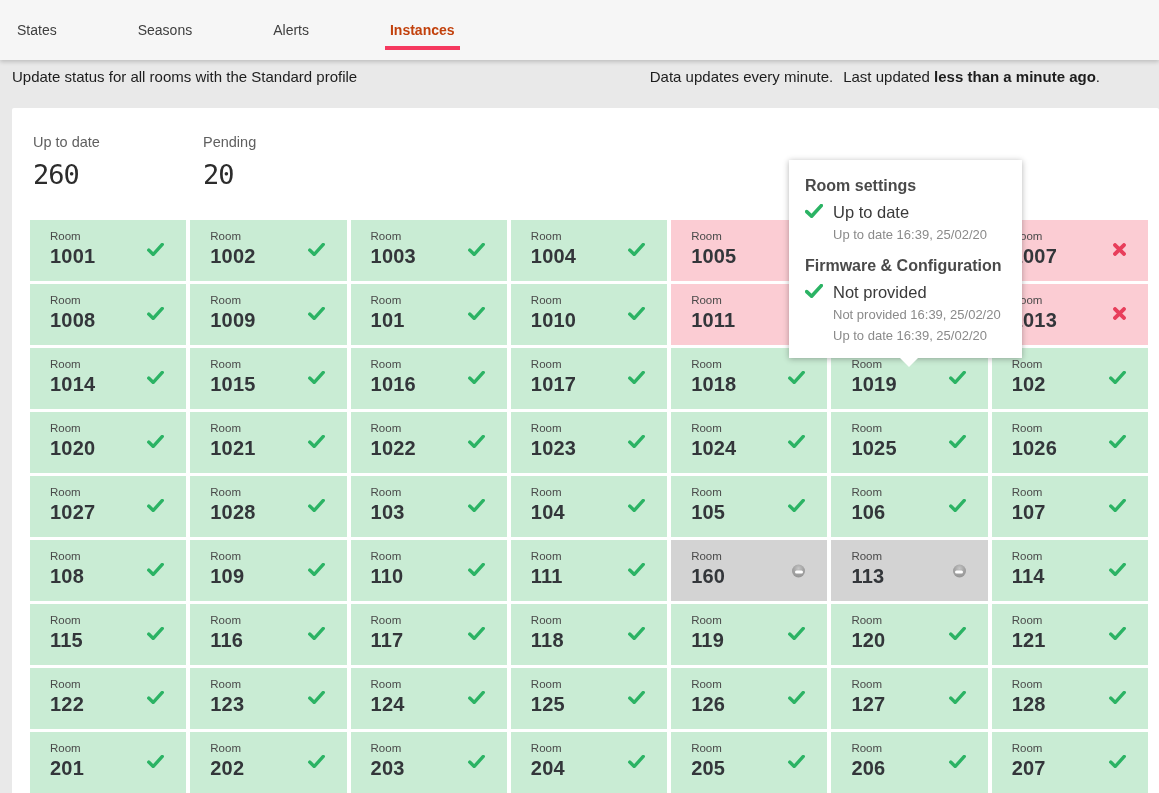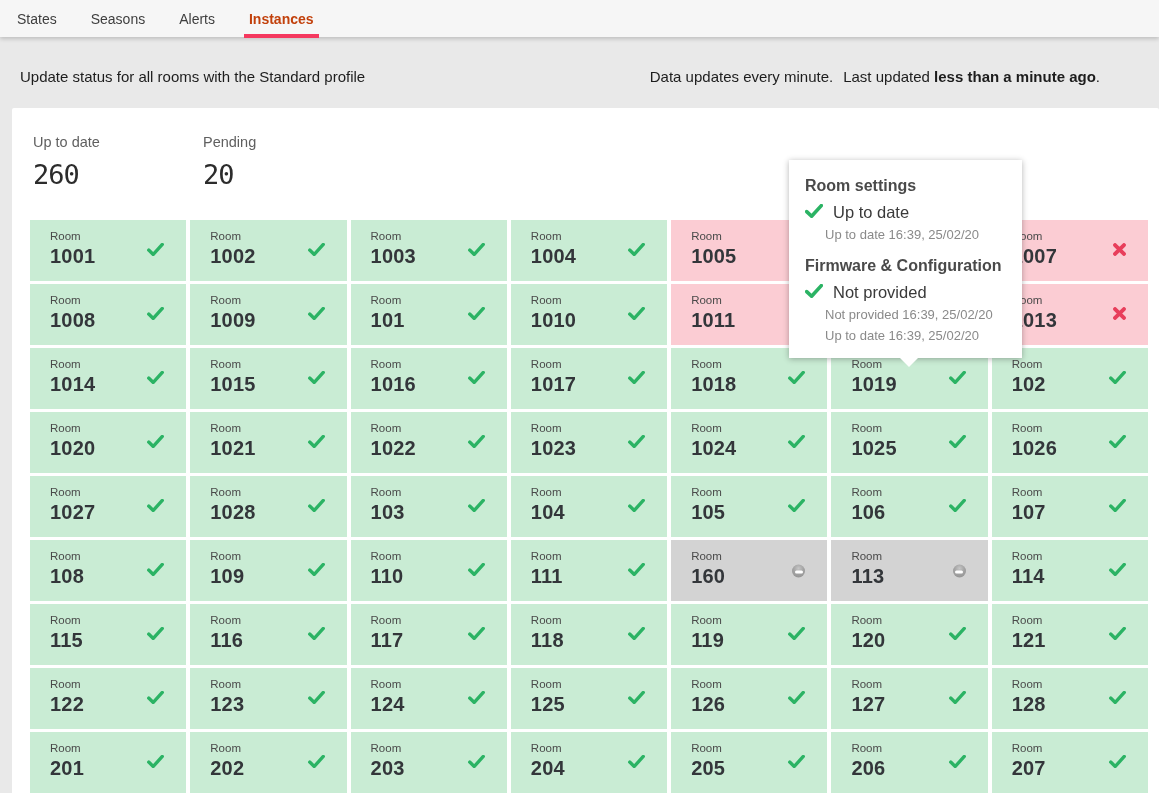--- a/index.html
+++ b/index.html
@@ -7,39 +7,40 @@
   body {
     font-family:"Liberation Sans", sans-serif;
     background:var(--page_bg,#e9e9e9);
     overflow:hidden;
     position:relative;
   }
   .viewport { position:relative; width:1159px; height:793px; overflow:hidden; }
 
   
   .tabbar {
-    position:absolute; left:0; top:0; right:0; height:37px;
+    position:absolute; left:0; top:0; right:0; height:60px;
     background:var(--tabbar_bg,#f6f6f6);
     display:flex; align-items:center; padding-left:12px;
     box-shadow:0 2px 4px rgba(0,0,0,.18);
     z-index:30;
+    gap:47px;
   }
   .tab {
     position:relative; height:45px; display:flex; align-items:center;
     margin-right:24px; padding:0 5px; font-size:14px; color:#3e3e3e; cursor:pointer;
   }
   .tab.active { font-weight:bold; color:#c2410c; }
   .tab.active::after {
     content:""; position:absolute; left:0; right:0; bottom:3px; height:4px;
     background:var(--accent,#f5395f);
   }
 
   
   .header-row {
-    position:absolute; left:8px; top:45px; right:0; height:63px;
+    position:absolute; left:0; top:45px; right:0; height:63px;
     display:flex; align-items:center; justify-content:space-between;
     padding:0 59px 0 12px; font-size:15px; color:#1d1d1d;
   }
   .header-right span { white-space:pre; }
   .header-right .sep { display:inline-block; width:10px; }
   .header-right b { font-weight:bold; }
 
   
   .panel {
     position:absolute; left:12px; top:108px; right:0; bottom:-10px;
@@ -95,21 +96,21 @@
   .tooltip::after {
     content:""; position:absolute; left:111px; bottom:-9px;
     border-left:9px solid transparent; border-right:9px solid transparent;
     border-top:9px solid #fff;
   }
   .tt-section + .tt-section { margin-top:14px; }
   .tt-title { font-size:16px; font-weight:bold; color:#4a4a4a; }
   .tt-status-row { display:flex; align-items:center; margin-top:8px; }
   .tt-status-row .icon-check svg { width:18px; height:14px; }
   .tt-status-text { margin-left:10px; font-size:16.5px; color:#3a3a3a; }
-  .tt-detail { margin-left:20px; margin-top:5px; font-size:13px; color:#8a8a8a; line-height:16px; }
+  .tt-detail { margin-left:28px; margin-top:5px; font-size:13px; color:#8a8a8a; line-height:16px; }
 </style>
 </head>
 <body>
 
 <div class="viewport">
 
   <nav class="tabbar">
     <div class="tab">States</div>
     <div class="tab">Seasons</div>
     <div class="tab">Alerts</div>

